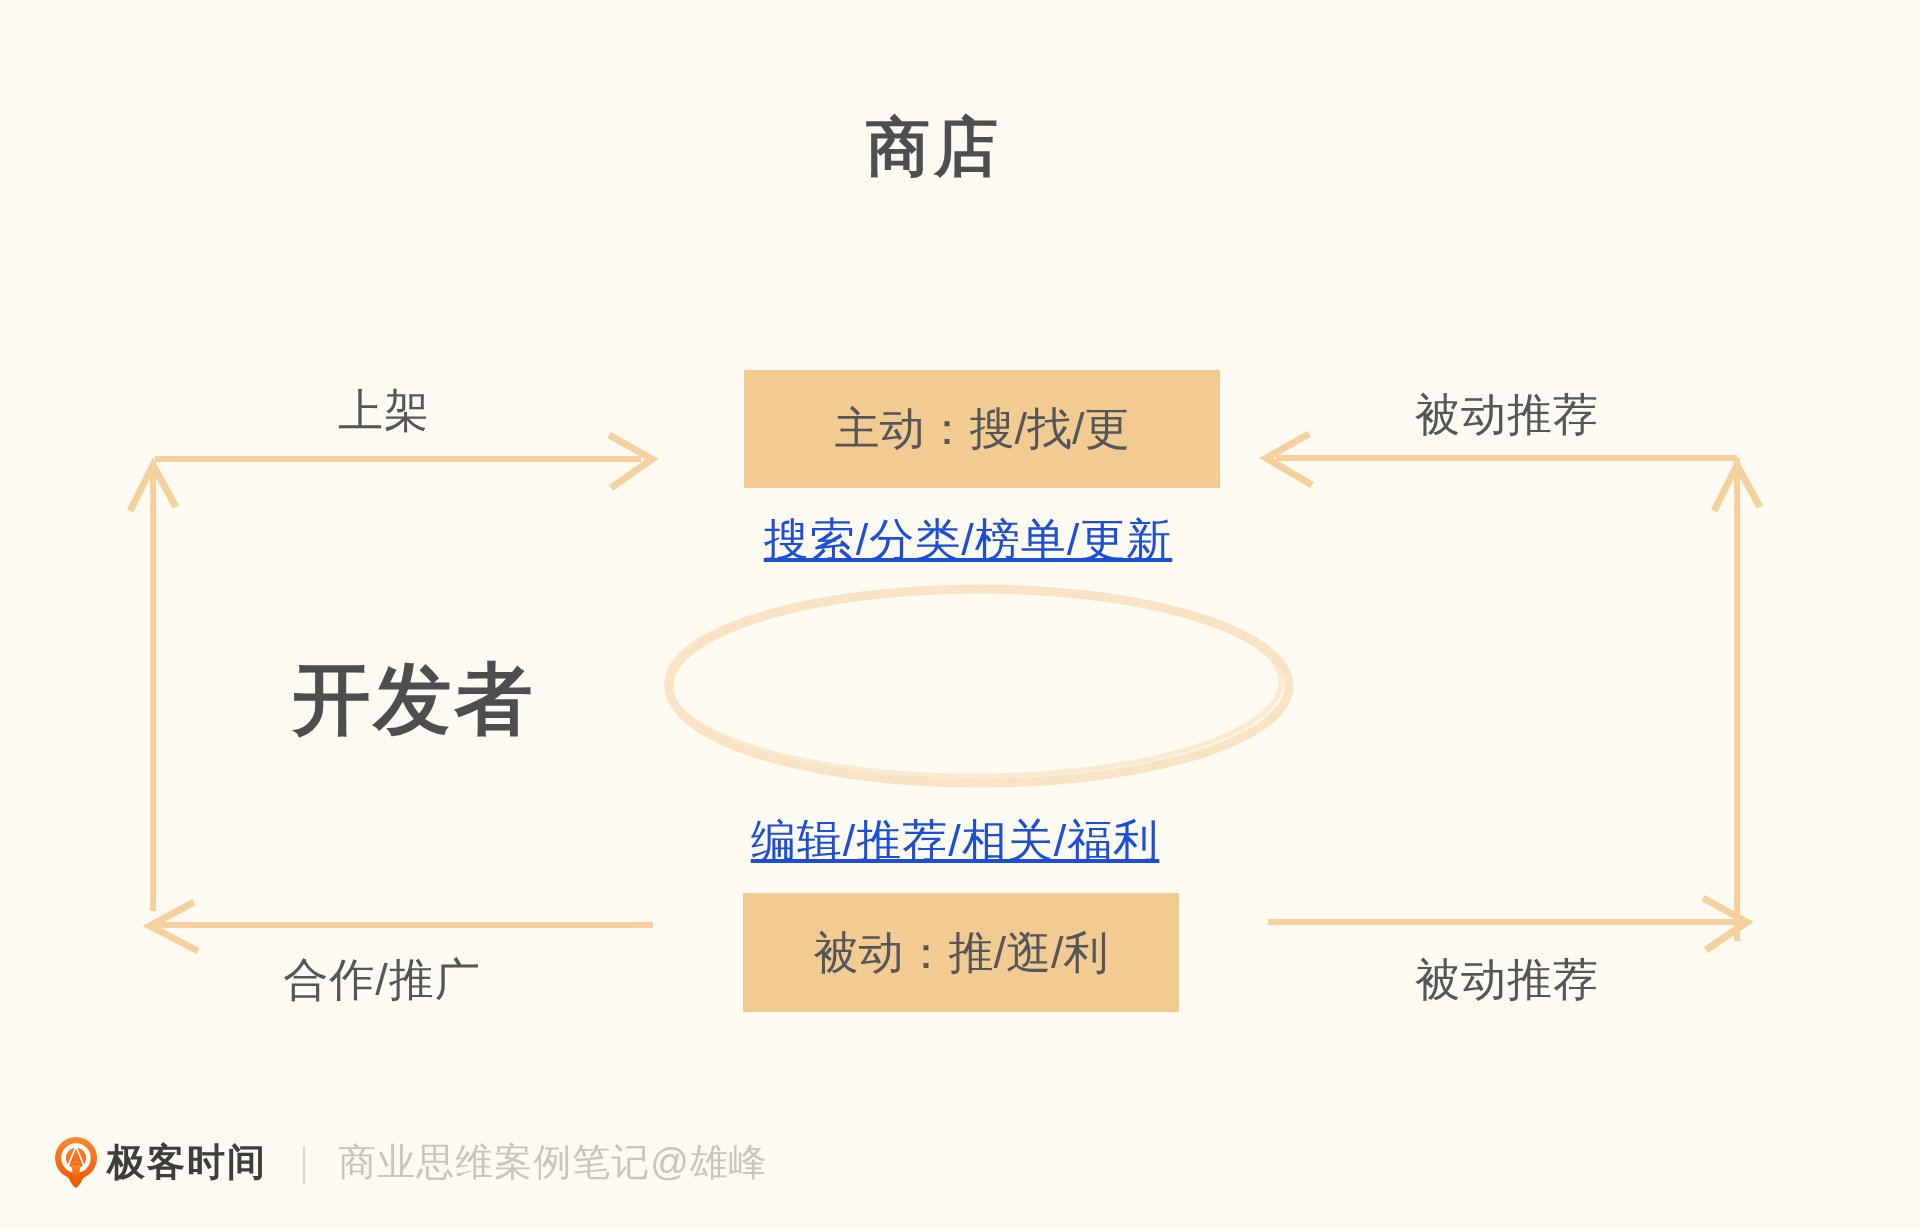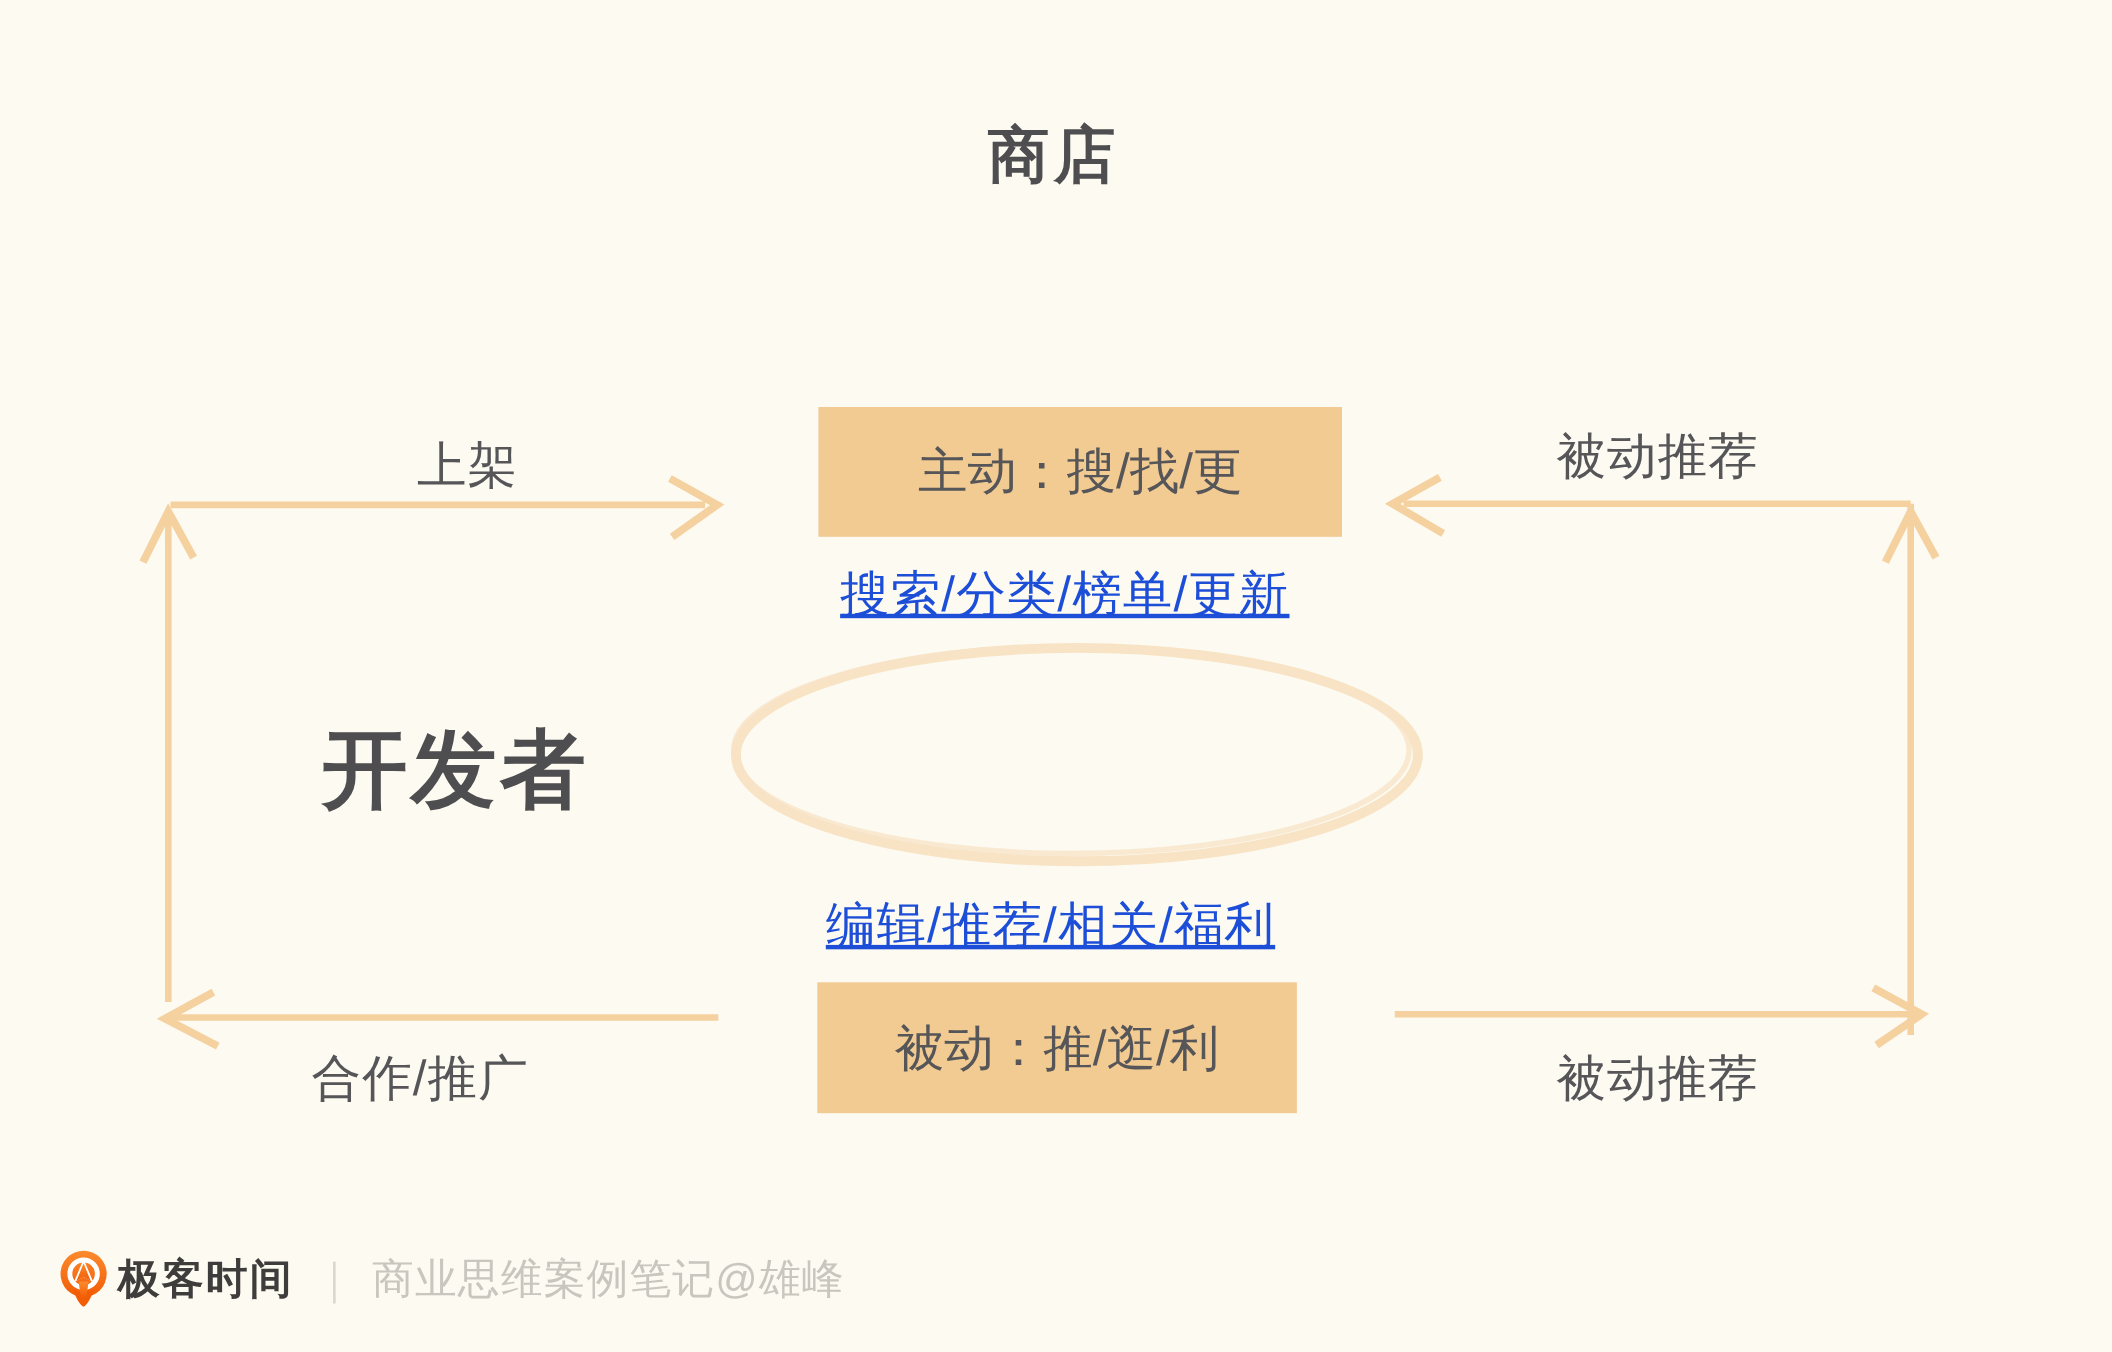--- a/index.html
+++ b/index.html
@@ -12,22 +12,22 @@
     width:1920px;height:1229px;
     background:#FCFAF1;
     overflow:hidden;
   }
   .art{
     position:absolute;left:0;top:0;width:1920px;height:1229px;
   }
   .txt{position:absolute;white-space:nowrap;}
   .center-x{transform:translateX(-50%);}
   .title{
-    left:958px;top:104px;
-    font-size:56px;font-weight:bold;color:#4E4E50;
+    left:934px;top:104px;
+    font-size:64px;font-weight:bold;color:#4E4E50;
     letter-spacing:4px;
   }
   .entity{
     font-size:78px;font-weight:bold;color:#4E4E50;letter-spacing:3px;
   }
   .entity-left{left:414px;top:648px;}
   .entity-right{left:1519px;top:648px;}
   .box{
     position:absolute;
     background:#F2CB93;
@@ -37,21 +37,21 @@
   .box-top{left:727px;top:370px;width:476px;height:118px;}
   .box-bottom{left:726px;top:893px;width:436px;height:119px;}
   .detail{
     font-size:45px;color:#1d4ed8;letter-spacing:1px;text-decoration:underline;
   }
   .detail-top{left:968px;top:510px;}
   .detail-bottom{left:955px;top:811px;}
   .edge-label{
     font-size:45px;color:#565659;letter-spacing:1px;
   }
-  .label-top-left{left:384px;top:393px;margin-left:41px;}
+  .label-top-left{left:384px;top:381px;}
   .label-top-right{left:1507px;top:385px;}
   .label-bottom-left{left:382px;top:950px;}
   .label-bottom-right{left:1507px;top:950px;}
   .footer{
     position:absolute;left:53px;top:1136px;
     display:flex;align-items:center;
   }
   .brand{
     margin-left:8px;
     font-size:38px;font-weight:bold;color:#3E3D3B;letter-spacing:2px;

